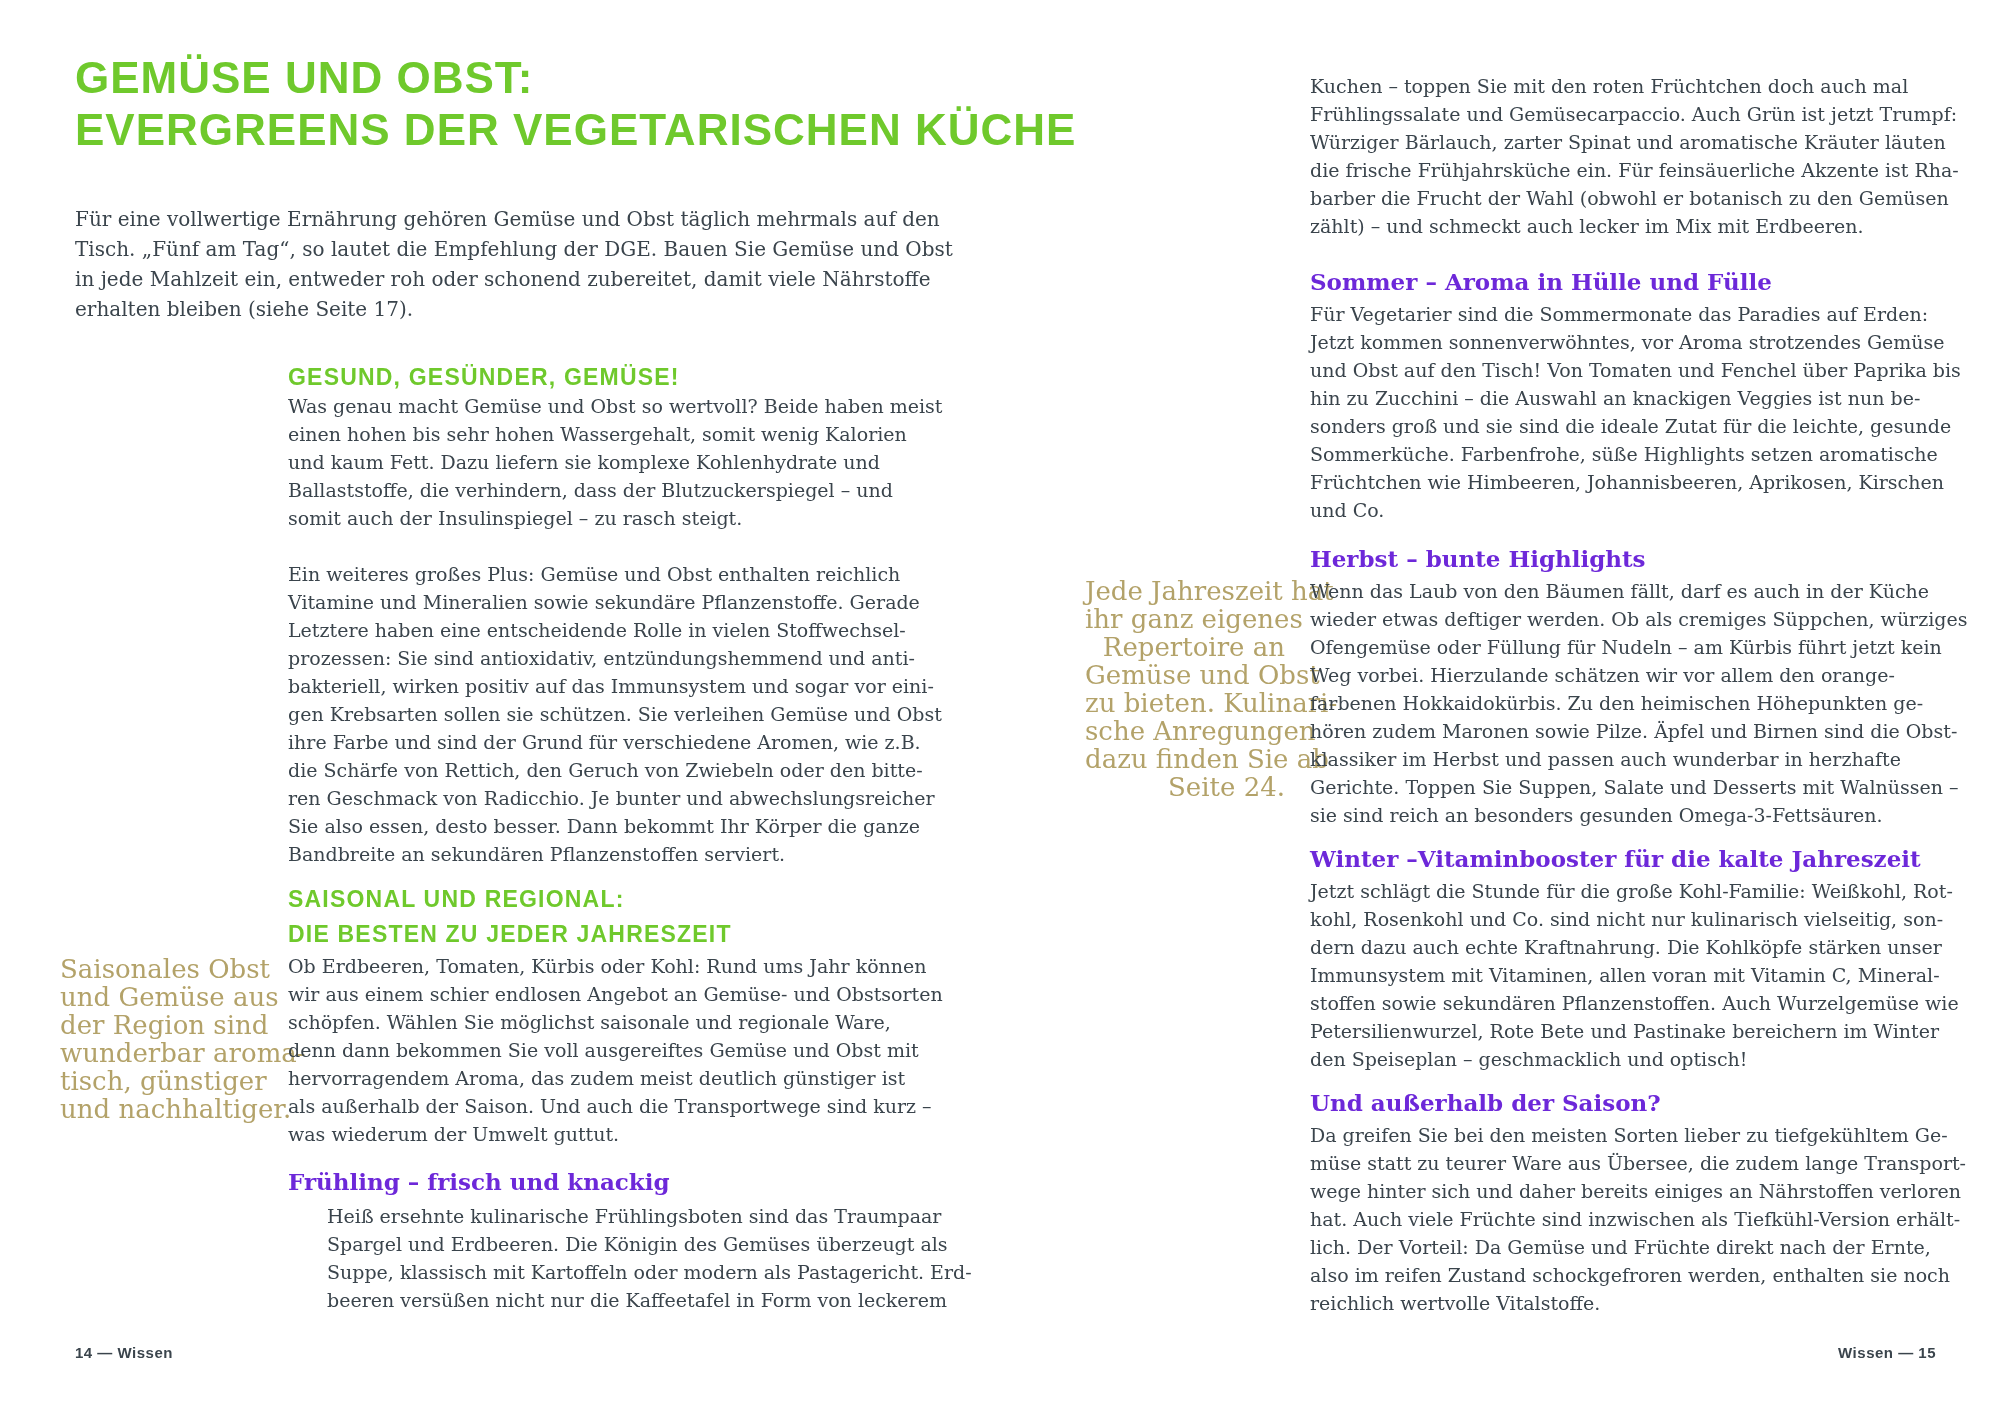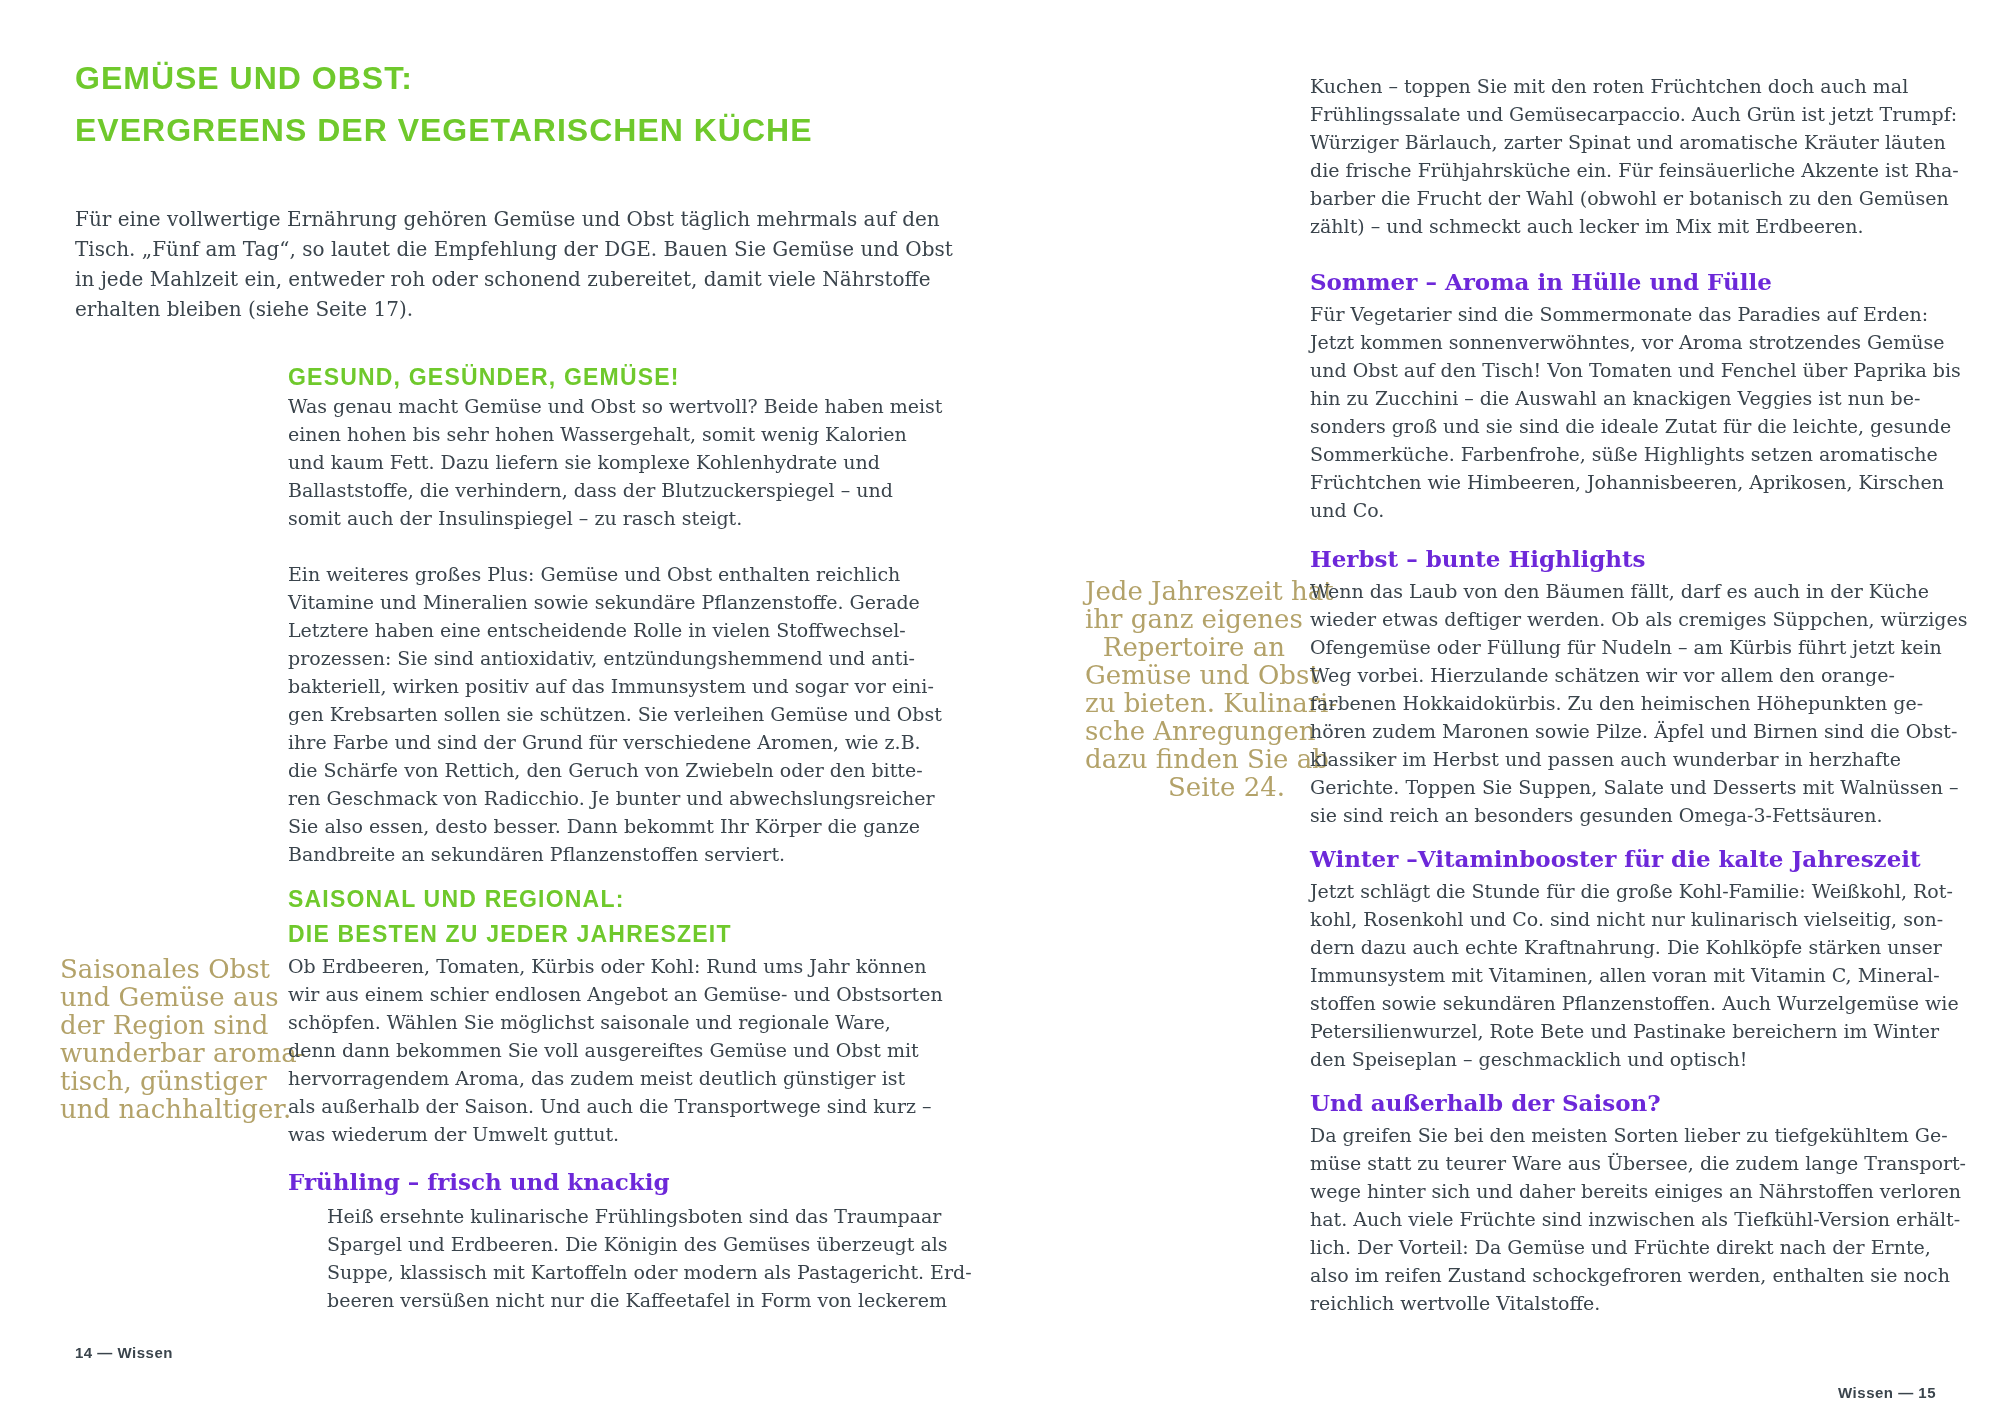--- a/index.html
+++ b/index.html
@@ -8,21 +8,21 @@
     width:2008px;height:1406px;
     background:#ffffff;
     overflow:hidden;
     font-family:"DejaVu Serif", serif;
   }
   
   .title{
     position:absolute;
     font-family:"Liberation Sans", sans-serif;
     font-weight:bold;
-    font-size:32px;
+    font-size:44px;
     line-height:52px;
     letter-spacing:1px;
     color:#6fc92c;
     white-space:pre;
   }
   .sans-head{
     position:absolute;
     font-family:"Liberation Sans", sans-serif;
     font-weight:bold;
     font-size:23px;
@@ -87,21 +87,21 @@
   .pos-p-continued  {left:1310px; top:72px;}
   .pos-h-sommer     {left:1310px; top:268px;}
   .pos-p-sommer     {left:1310px; top:300px;}
   .pos-h-herbst     {left:1310px; top:545px;}
   .pos-note-right   {left:1085px; top:577px; width:200px;}
   .pos-p-herbst     {left:1310px; top:577px;}
   .pos-h-winter     {left:1310px; top:845px;}
   .pos-p-winter     {left:1310px; top:877px;}
   .pos-h-saison     {left:1310px; top:1089px;}
   .pos-p-saison     {left:1310px; top:1121px;}
-  .pos-footer-right {right:72px;  top:1344px; text-align:right;margin-top:40px;}
+  .pos-footer-right {right:72px;  top:1344px; text-align:right;}
 </style>
 </head>
 <body>
 
 <div id="spread">
 
   <div>
     <div class="title pos-title">GEMÜSE UND OBST:
 EVERGREENS DER VEGETARISCHEN KÜCHE</div>
 

